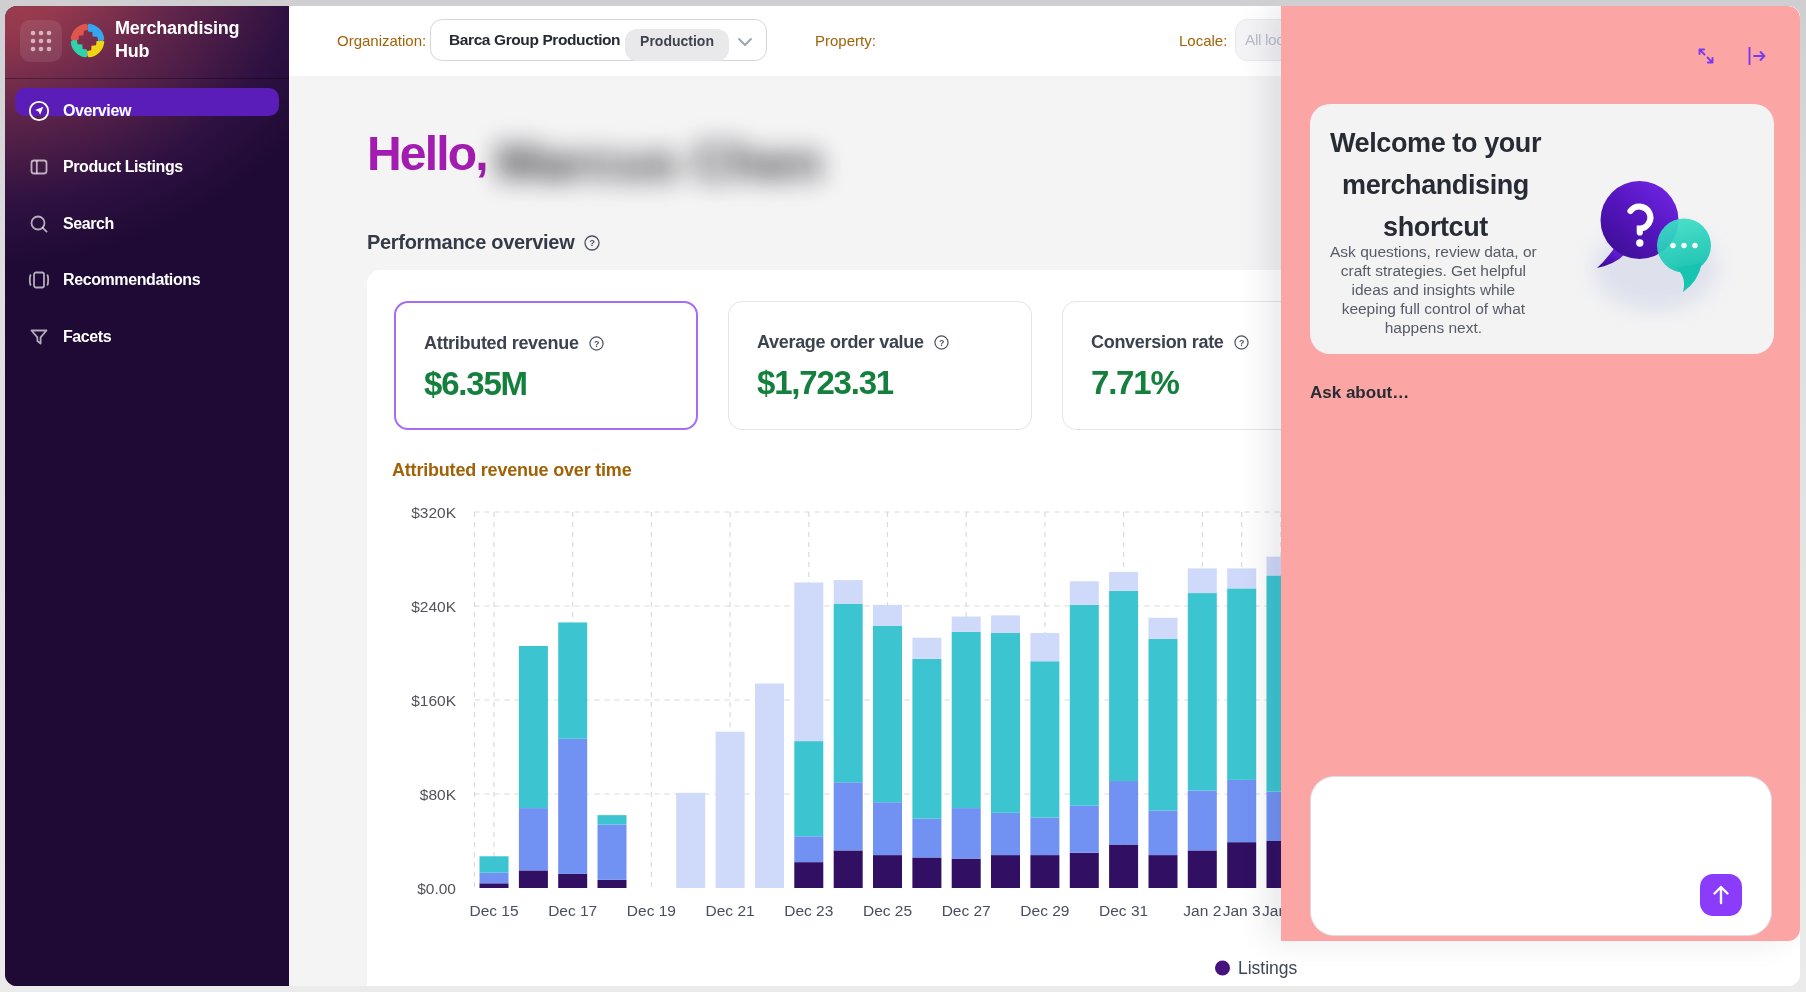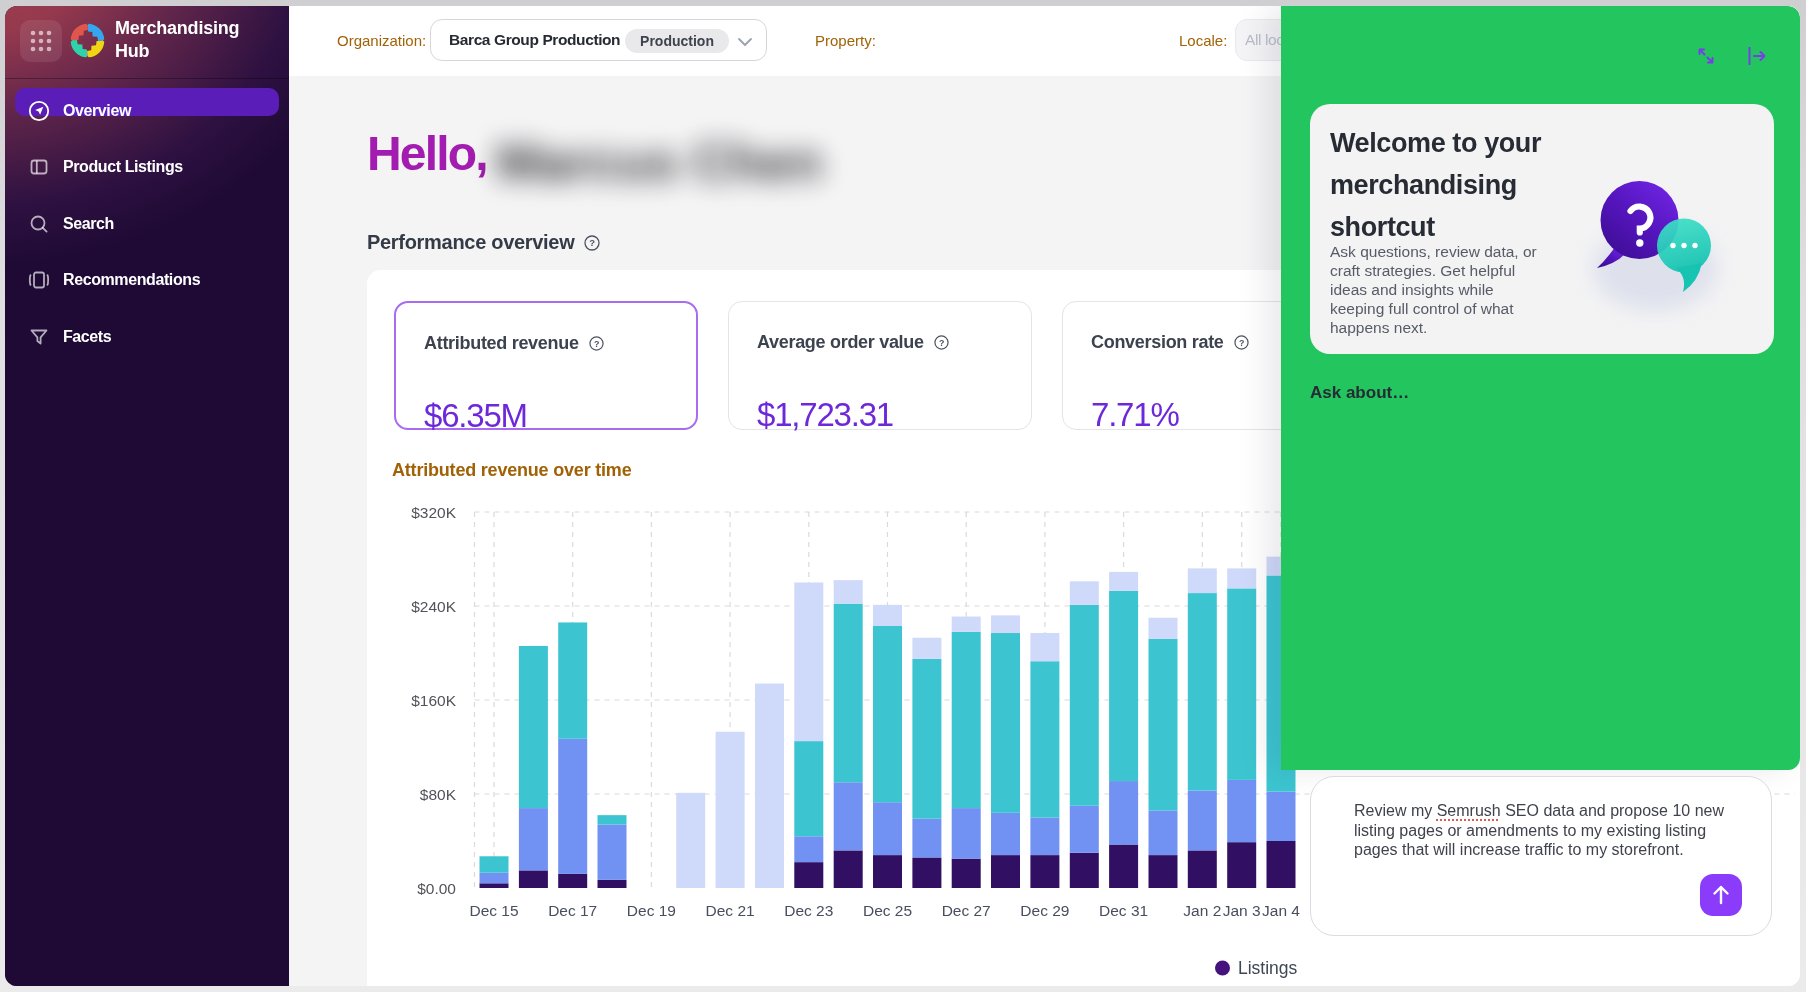--- a/index.html
+++ b/index.html
@@ -20,42 +20,42 @@
 .item { position:absolute; left:10px; width:264px; height:28px; border-radius:10px; color:#fff; }
 .item.active { background:#5a1db8; }
 .item .ic { position:absolute; left:12px; top:11px; }
 .item .tx { position:absolute; left:48px; top:14px; font-size:16px; font-weight:bold; letter-spacing:-0.4px; }
 
 
 .topbar { position:absolute; left:284px; top:0; width:1511px; height:70px; background:#fff; }
 .tlabel { position:absolute; top:26px; font-size:15px; color:#a16207; }
 .dd { position:absolute; top:13px; height:42px; border:1px solid #d6d6da; border-radius:12px; background:#fff; }
 .dd .txt { position:absolute; left:18px; top:11px; font-size:15.5px; font-weight:bold; color:#272a33; letter-spacing:-0.4px; white-space:nowrap; }
-.chip { position:absolute; top:9px; height:24px; border-radius:12px; background:#e9e9eb; font-size:14px; font-weight:bold; color:#3f434d; line-height:24px; text-align:center; }
+.chip { position:absolute; top:9px; height:32px; border-radius:12px; background:#e9e9eb; font-size:14px; font-weight:bold; color:#3f434d; line-height:24px; text-align:center; }
 .chev { position:absolute; top:17px; }
 .dd.disabled { background:#f4f4f6; border-color:#e8e8ec; }
 .dd.disabled .txt { color:#b9bdc9; font-weight:normal; }
 
 
 .content { position:absolute; left:284px; top:70px; width:1511px; height:910px; background:#f4f4f5; }
 .layer { position:absolute; left:0; top:0; width:1795px; height:980px; }
 .hello { position:absolute; left:362px; top:120px; font-size:48px; font-weight:bold; color:#a21caf; letter-spacing:-1.8px; }
 .blurname { position:absolute; left:491px; top:126px; font-size:52px; font-weight:bold; color:#2e2e32; filter:blur(13px); opacity:0.95; white-space:nowrap; }
 .sectitle { position:absolute; left:362px; top:225px; font-size:20px; font-weight:bold; color:#343a46; letter-spacing:-0.3px; }
 .qicon { display:inline-block; vertical-align:-2px; margin-left:10px; }
 .bigcard { position:absolute; left:362px; top:264px; width:1433px; height:716px; background:#fff; border-radius:14px 0 0 0; }
 .mcard { position:absolute; top:31px; width:304px; height:129px; border:1px solid #e4e4e7; border-radius:14px; background:#fff; }
 .mcard.sel { border:2px solid #a86cf0; }
 .mcard .lb { position:absolute; left:28px; top:30px; font-size:18px; font-weight:bold; color:#3d434e; letter-spacing:-0.3px; white-space:nowrap; }
-.mcard .vl { position:absolute; left:28px; top:62px; font-size:33px; font-weight:normal; color:#6d28d9; letter-spacing:-1.2px;margin-top:32px; }
+.mcard .vl { position:absolute; left:28px; top:62px; font-size:33px; font-weight:bold; color:#15803d; letter-spacing:-1.2px; }
 .charttitle { position:absolute; left:387px; top:454px; font-size:18px; font-weight:bold; color:#a16207; letter-spacing:-0.2px; }
 
 
-.rpanel { position:absolute; left:1276px; top:0; width:519px; height:764px; background:#22c55e;
-  border-radius:0 12px 12px 0; box-shadow:-14px 0 30px rgba(40,40,70,0.10); }
+.rpanel { position:absolute; left:1276px; top:0; width:519px; height:935px; background:#fca5a5;
+  border-radius:0 12px 12px 0; box-shadow:-14px 0 30px rgba(40,40,70,0.10);text-align:center; }
 .welc { position:absolute; left:29px; top:98px; width:464px; height:250px; background:#f3f3f4; border-radius:20px; }
 .welc h2 { position:absolute; left:20px; top:18px; font-size:27px; line-height:42px; font-weight:bold; color:#272b33; letter-spacing:-0.4px; }
 .welc p { position:absolute; left:20px; top:138px; font-size:15.5px; line-height:19px; color:#565b66; }
 .askabout { position:absolute; left:29px; top:377px; font-size:17px; font-weight:bold; color:#272b33; }
 .inputbox { position:absolute; left:29px; top:770px; width:462px; height:160px; border:1.5px solid #dbdbe0; border-radius:24px; background:#fff; }
 .inputbox .t { position:absolute; left:43px; top:24px; font-size:16px; line-height:19.5px; color:#40434d; }
 .sem { text-decoration:underline dotted #e05a50 2px; text-underline-offset:3px; }
 .sendbtn { position:absolute; right:29px; bottom:19px; width:42px; height:42px; border-radius:13px; background:#8b3cfa; }
 .picon { position:absolute; top:41px; }
 </style>
@@ -316,20 +316,19 @@
 <circle cx="69.8" cy="99" r="3.7" fill="#fff"></circle>
 <circle cx="114" cy="101.5" r="27" fill="url(#tg)" fill-opacity="0.93"></circle>
 <path d="M106 124 Q117 133 113 148 Q128 138 132 119 Z" fill="#17c4b2"></path>
 <circle cx="103" cy="101.5" r="2.7" fill="#fff"></circle>
           <circle cx="114" cy="101.5" r="2.7" fill="#fff"></circle>
           <circle cx="125" cy="101.5" r="2.7" fill="#fff"></circle>
 </svg>
     </div>
     <div class="askabout">Ask about…</div>
     <div class="inputbox">
-      <div class="t">Review my <span class="sem">Semrush</span> SEO data and propose 10 new<br>listing pages or amendments to my existing listing<br>pages that will increase traffic to my storefront.</div>
       <div class="sendbtn"><svg width="42" height="42" viewBox="0 0 42 42" stroke="#fff" stroke-width="2.4" fill="none" stroke-linecap="round" stroke-linejoin="round">
             <path d="M21 29 V13 M14.5 19.5 L21 13 L27.5 19.5"></path>
           </svg></div>
     </div>
   </div>
 
 </div>
 
 </body></html>

